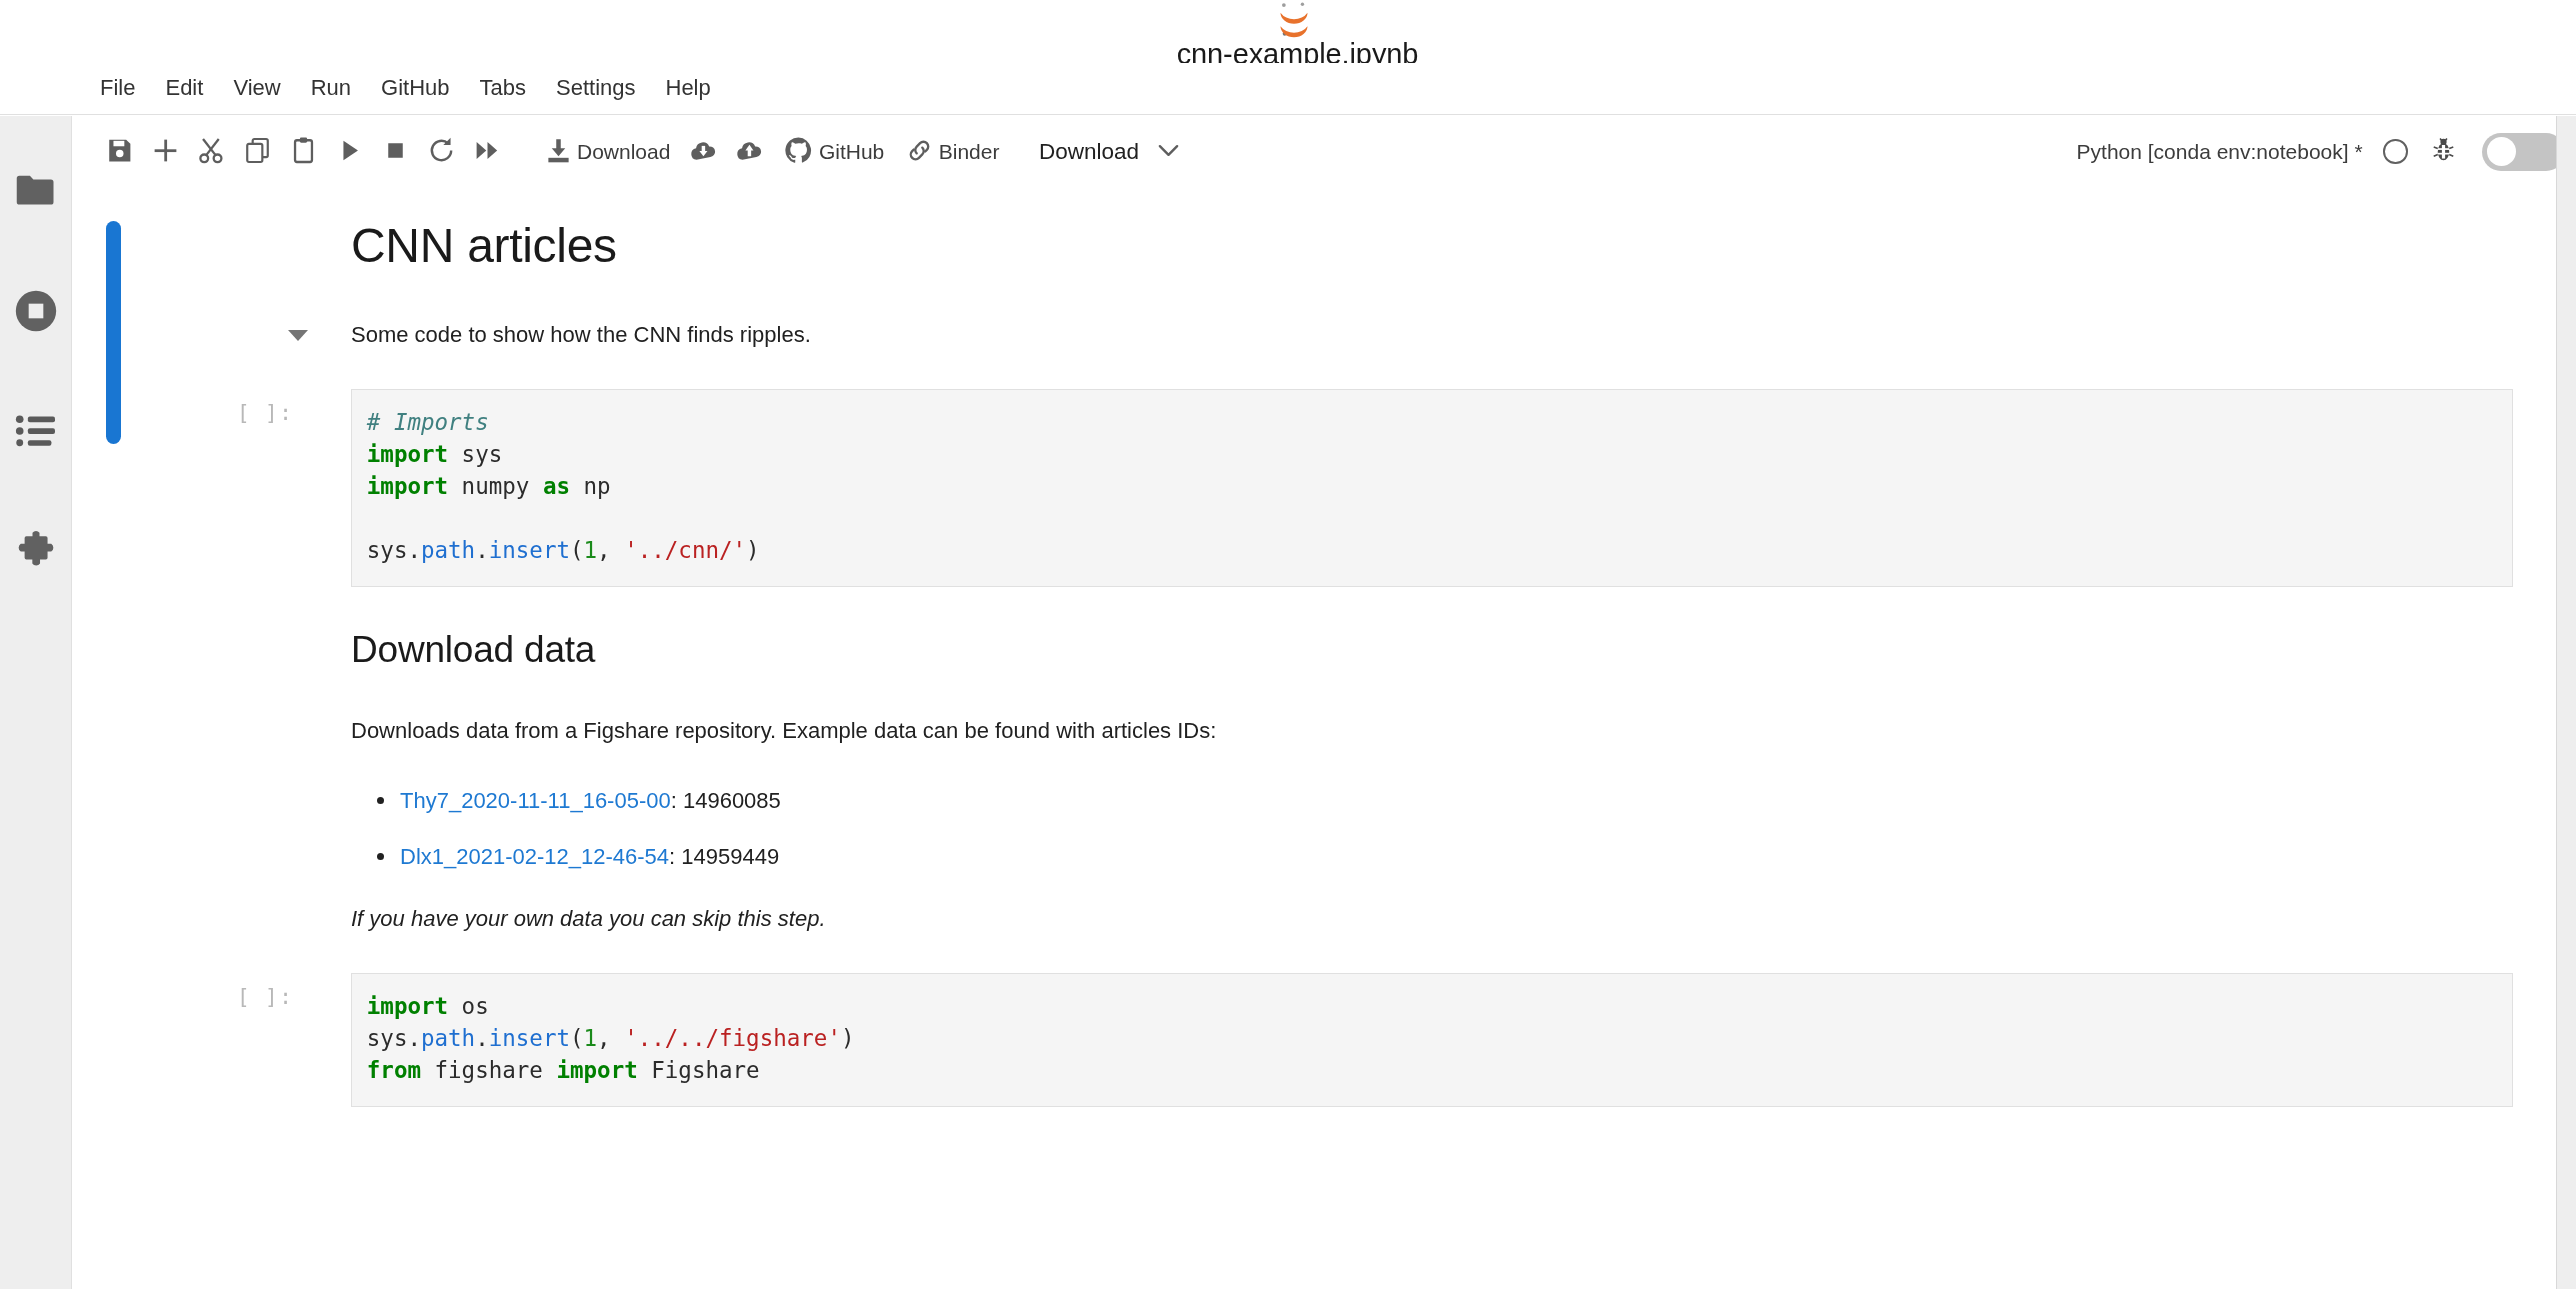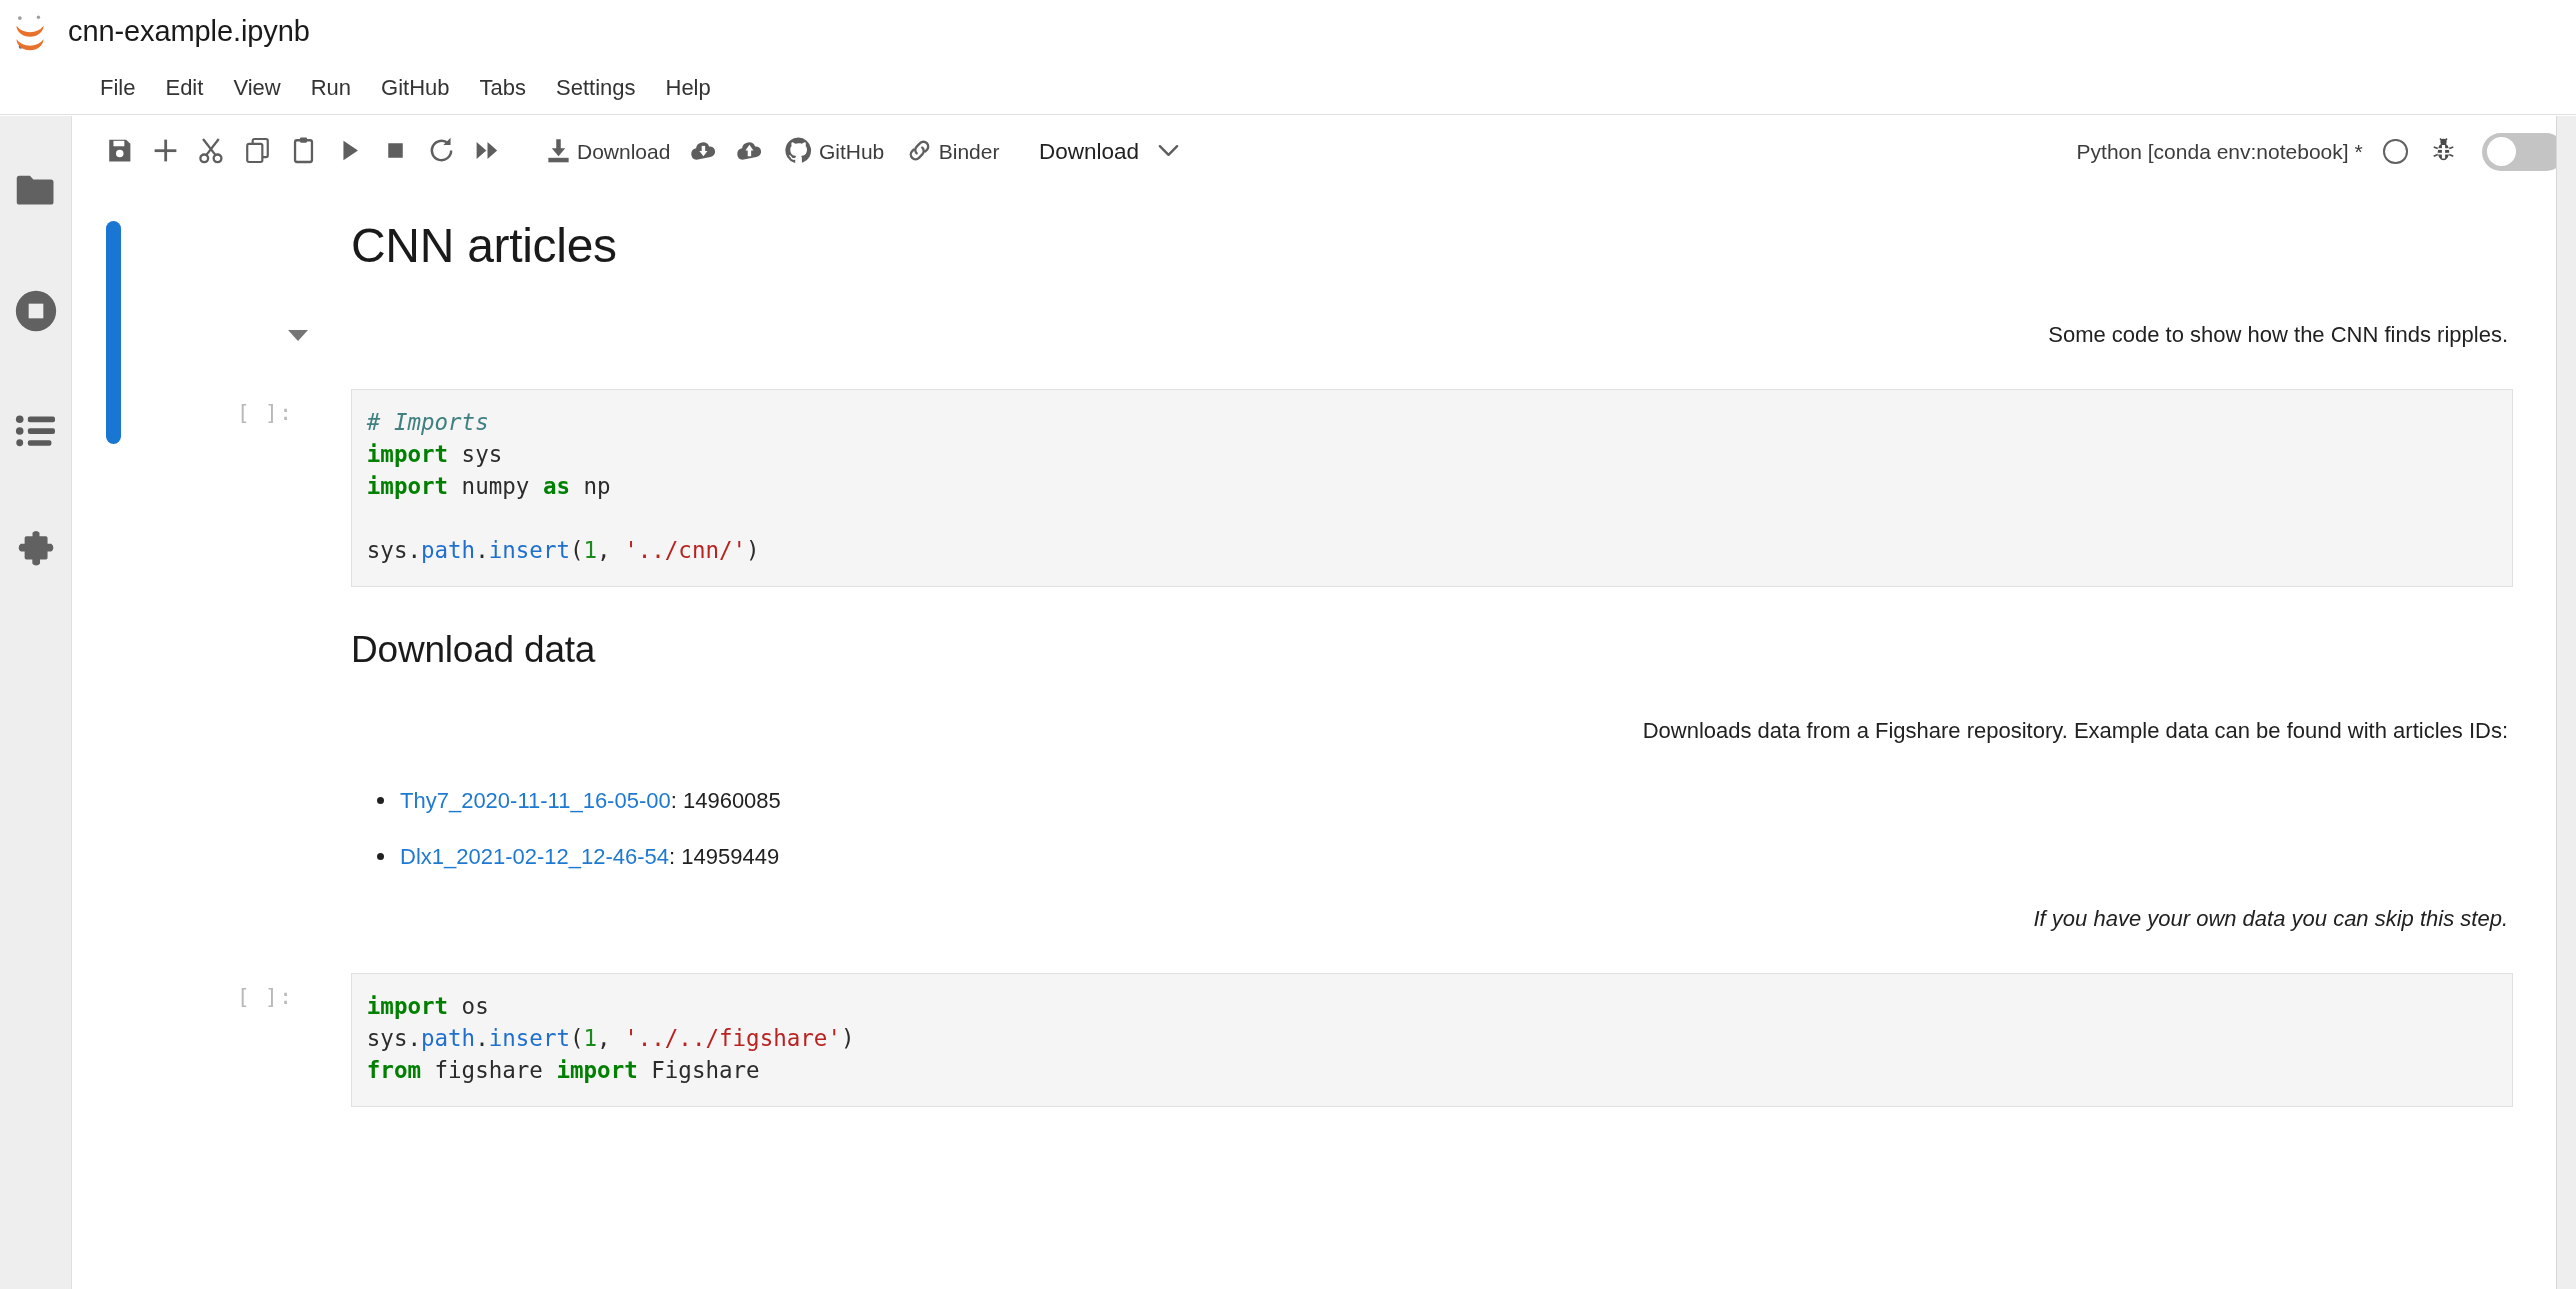--- a/index.html
+++ b/index.html
@@ -21,20 +21,21 @@
   }
 
   
   .titlebar {
     position: absolute;
     left: 0; top: 0;
     width: 2576px; height: 63px;
     background: #ffffff;
     display: flex;
     align-items: center;
+    flex-direction: column;
   }
   .jp-logo {
     width: 38px; height: 38px;
     margin-left: 11px;
     flex: 0 0 auto;
     display: flex; align-items: center; justify-content: center;
   }
   .doc-title {
     font-size: 29px;
     color: #1a1a1a;
@@ -221,21 +222,20 @@
     color: #1a1a1a;
     margin: 0;
     letter-spacing: -0.2px;
     line-height: 1.15;
   }
   .para {
     font-size: 22px;
     color: #212121;
     line-height: 1.5;
     margin: 0;
-    text-align: right;
   }
   .para.em { font-style: italic; }
 
   .ul { margin: 16px; padding: 0; list-style: none; }
   .ul li {
     font-size: 22px;
     color: #212121;
     line-height: 1.5;
     position: relative;
     padding-left: 33px;

